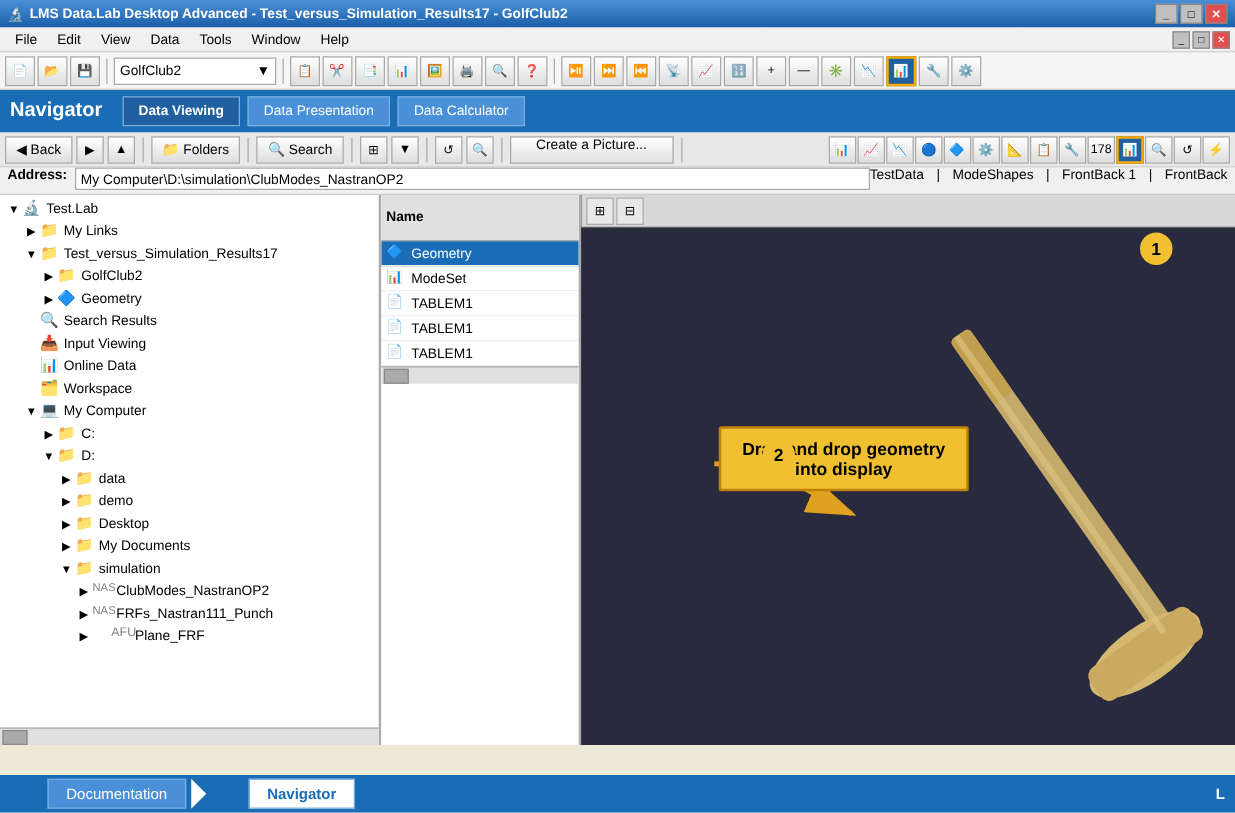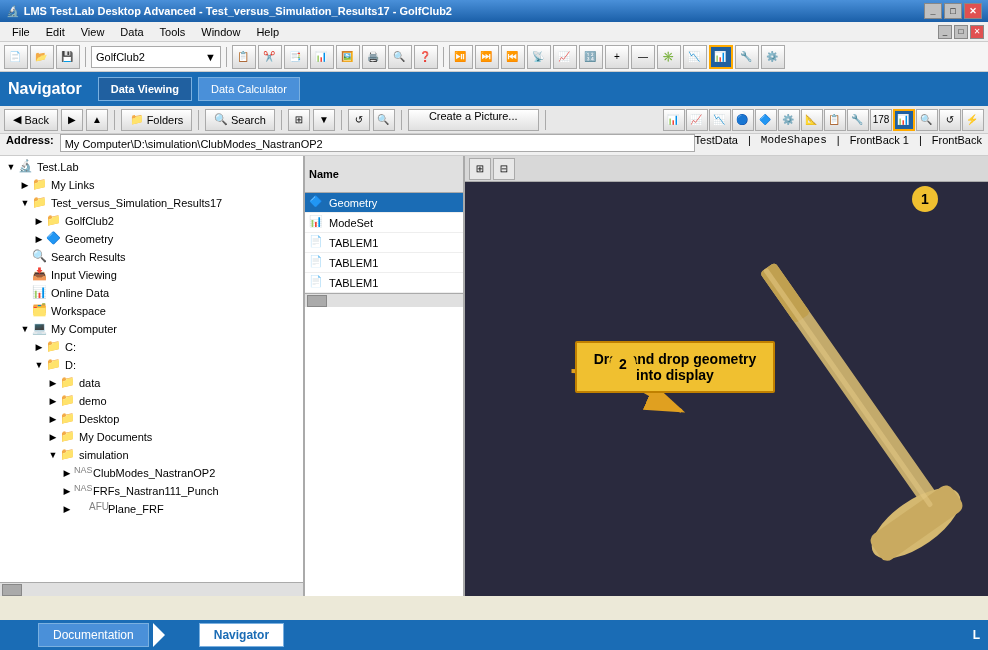--- a/index.html
+++ b/index.html
@@ -307,21 +307,21 @@
     .icon-blue { color: #1a6cb5; }
     .icon-red { color: #c03030; }
     .icon-gray { color: #808080; }
 
   </style>
 </head>
 <body>
 
 <div class="title-bar">
   <span style="margin-right:4px;">🔬</span>
-  <span>LMS Test.Lab Desktop Advanced - Test_versus_Simulation_Results17 - GolfClub2</span>
+  <span>LMS Data.Lab Desktop Advanced - Test_versus_Simulation_Results17 - GolfClub2</span>
   <div class="title-bar-controls">
     <div class="title-btn">_</div>
     <div class="title-btn">□</div>
     <div class="title-btn close">✕</div>
   </div>
 </div>
 
 <div class="menu-bar">
   <span class="menu-item">File</span>
   <span class="menu-item">Edit</span>
@@ -368,20 +368,21 @@
   <div class="toolbar-btn">✳️</div>
   <div class="toolbar-btn">📉</div>
   <div class="toolbar-btn" style="background:#2060a0;color:white;border:2px solid #ffaa00;">📊</div>
   <div class="toolbar-btn">🔧</div>
   <div class="toolbar-btn">⚙️</div>
 </div>
 
 <div class="nav-header">
   <span class="nav-title">Navigator</span>
   <div class="nav-tab active">Data Viewing</div>
+  <div class="nav-tab">Data Presentation</div>
   <div class="nav-tab">Data Calculator</div>
 </div>
 
 <div class="sec-toolbar">
   <div class="sec-btn">
     <span>◀</span>
     <span>Back</span>
   </div>
   <div class="sec-btn-icon-only">▶</div>
   <div class="sec-btn-icon-only">▲</div>
@@ -423,21 +424,21 @@
   </div>
 </div>
 
 <div class="address-bar">
   <span class="address-label">Address:</span>
   <div class="address-path">My Computer\D:\simulation\ClubModes_NastranOP2</div>
 
   <div style="margin-left:auto; display:flex; gap:10px; font-size:11px;">
     <span style="cursor:pointer;">TestData</span>
     <span>|</span>
-    <span style="cursor:pointer;font-family:Liberation Mono, monospace;">ModeShapes</span>
+    <span style="cursor:pointer;">ModeShapes</span>
     <span>|</span>
     <span style="cursor:pointer;">FrontBack 1</span>
     <span>|</span>
     <span style="cursor:pointer;">FrontBack</span>
   </div>
 </div>
 
 <div class="main-content" style="height: 440px;">
 
   <div class="left-panel">

